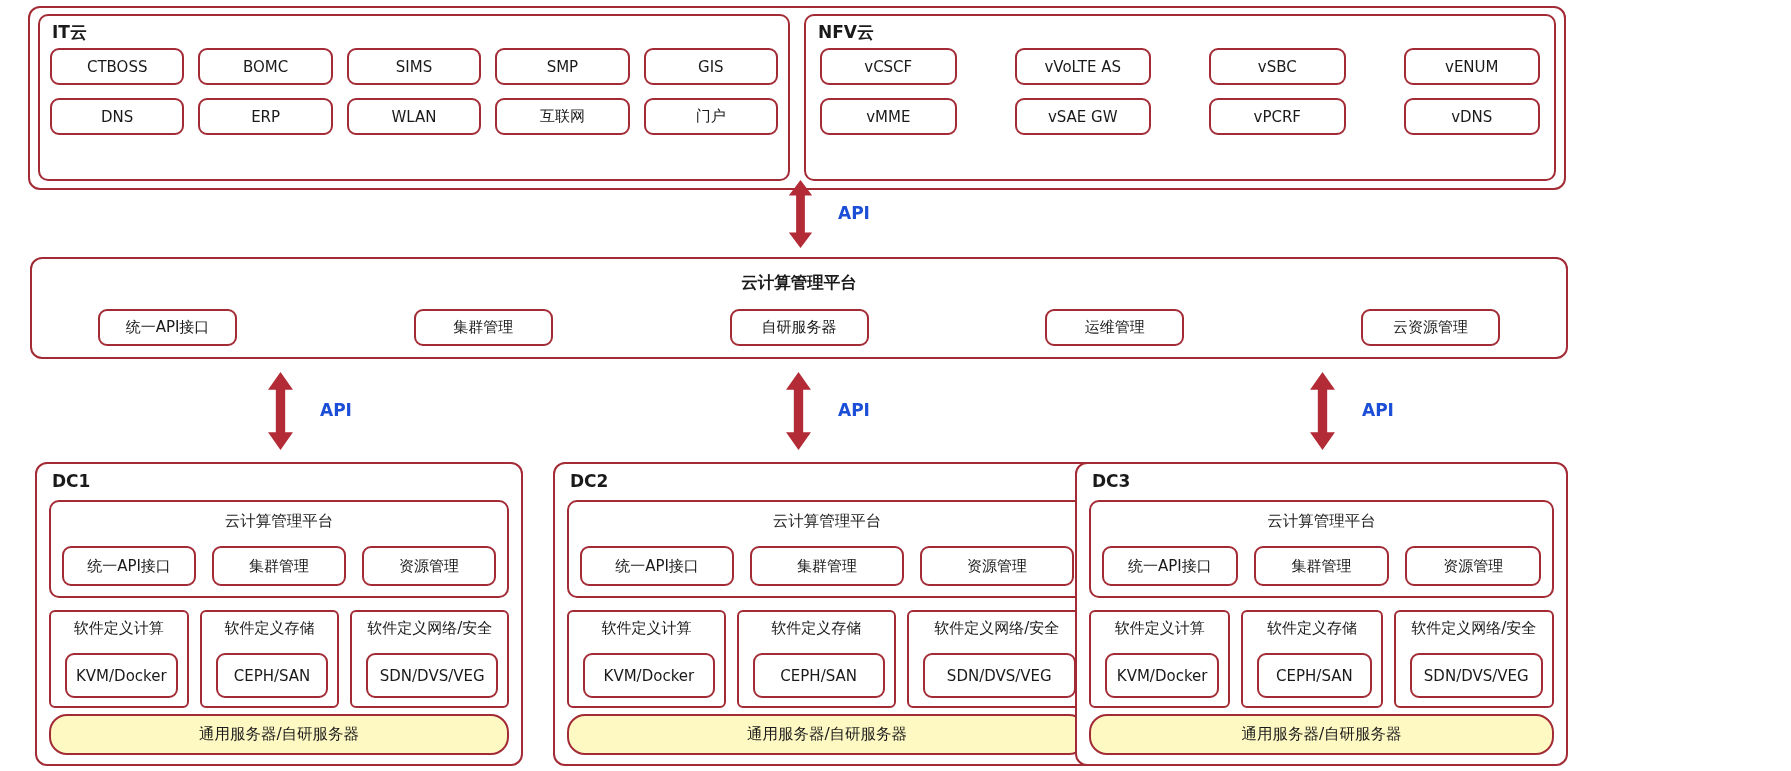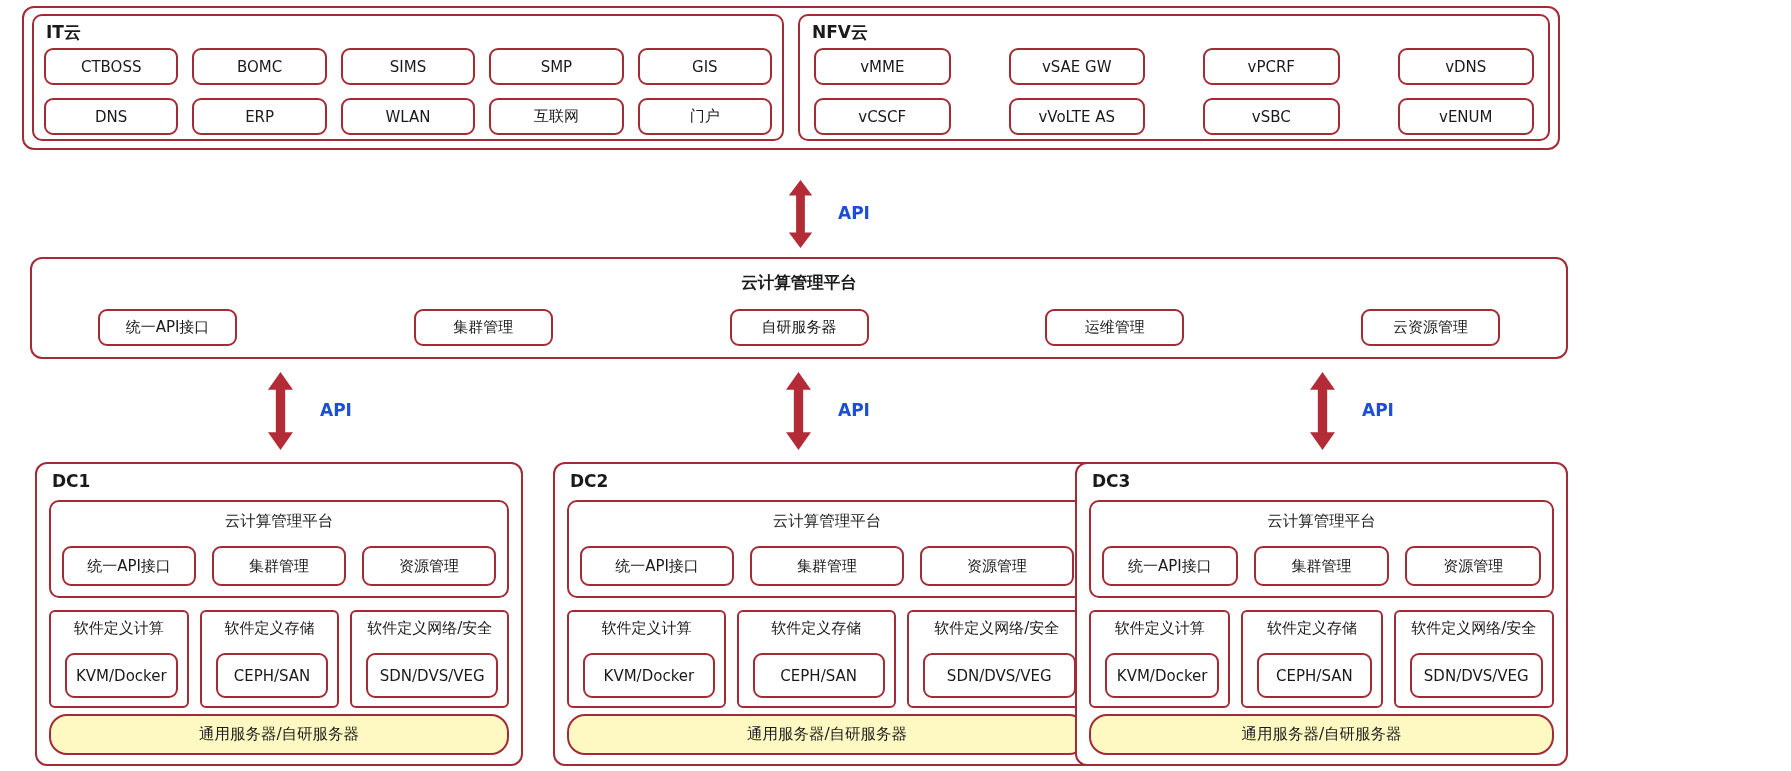--- a/index.html
+++ b/index.html
@@ -15,21 +15,21 @@
 
   
   .outer-box { position:absolute; border:2.5px solid var(--accent); border-radius:12px; background:#fff; }
   .node {
     border:2px solid var(--accent); border-radius:9px; background:#fff;
     display:flex; align-items:center; justify-content:center;
     font-size:15px; white-space:nowrap;
   }
 
   
-  .top-section { left:22px; top:6px; width:1538px; height:144px; display:flex; gap:14px; padding:6px 8px 7px 8px; }
+  .top-section { left:28px; top:6px; width:1538px; height:184px; display:flex; gap:14px; padding:6px 8px 7px 8px; }
   .cloud-box { flex:1; border:2.5px solid var(--accent); border-radius:10px; padding:3px 10px 0 10px; background:#fff; }
   .cloud-label { font-weight:bold; font-size:17px; line-height:24px; margin:1px 0 4px 2px; }
   .node-row { display:flex; gap:14px; margin-bottom:13px; }
   .node-row .node { flex:1; height:37px; }
   .nfv .node-row { gap:58px; padding:0 4px; }
 
   
   .arrow-wrap { position:absolute; line-height:0; }
   .api-label { position:absolute; font-weight:bold; font-size:17px; color:#1d4ed8; }
 
@@ -74,30 +74,30 @@
         <div class="node">ERP</div>
         <div class="node">WLAN</div>
         <div class="node">互联网</div>
         <div class="node">门户</div>
       </div>
     </div>
 
     <div class="cloud-box nfv">
       <div class="cloud-label">NFV云</div>
       <div class="node-row">
+        <div class="node">vCSCF</div>
+        <div class="node">vVoLTE AS</div>
+        <div class="node">vSBC</div>
+        <div class="node">vENUM</div>
+      </div>
+      <div class="node-row">
         <div class="node">vMME</div>
         <div class="node">vSAE GW</div>
         <div class="node">vPCRF</div>
         <div class="node">vDNS</div>
-      </div>
-      <div class="node-row">
-        <div class="node">vCSCF</div>
-        <div class="node">vVoLTE AS</div>
-        <div class="node">vSBC</div>
-        <div class="node">vENUM</div>
       </div>
     </div>
   </div>
 
   <div class="arrow-wrap" style="left:787px; top:180px;">
     <svg width="27" height="68" viewBox="0 0 26 70" aria-hidden="true">
       <path d="M13 0 L25 16 L17.5 16 L17.5 54 L25 54 L13 70 L1 54 L8.5 54 L8.5 16 L1 16 Z" fill="var(--arrow)"></path>
     </svg>
   </div>
   <div class="api-label" style="left:838px; top:203px;">API</div>

